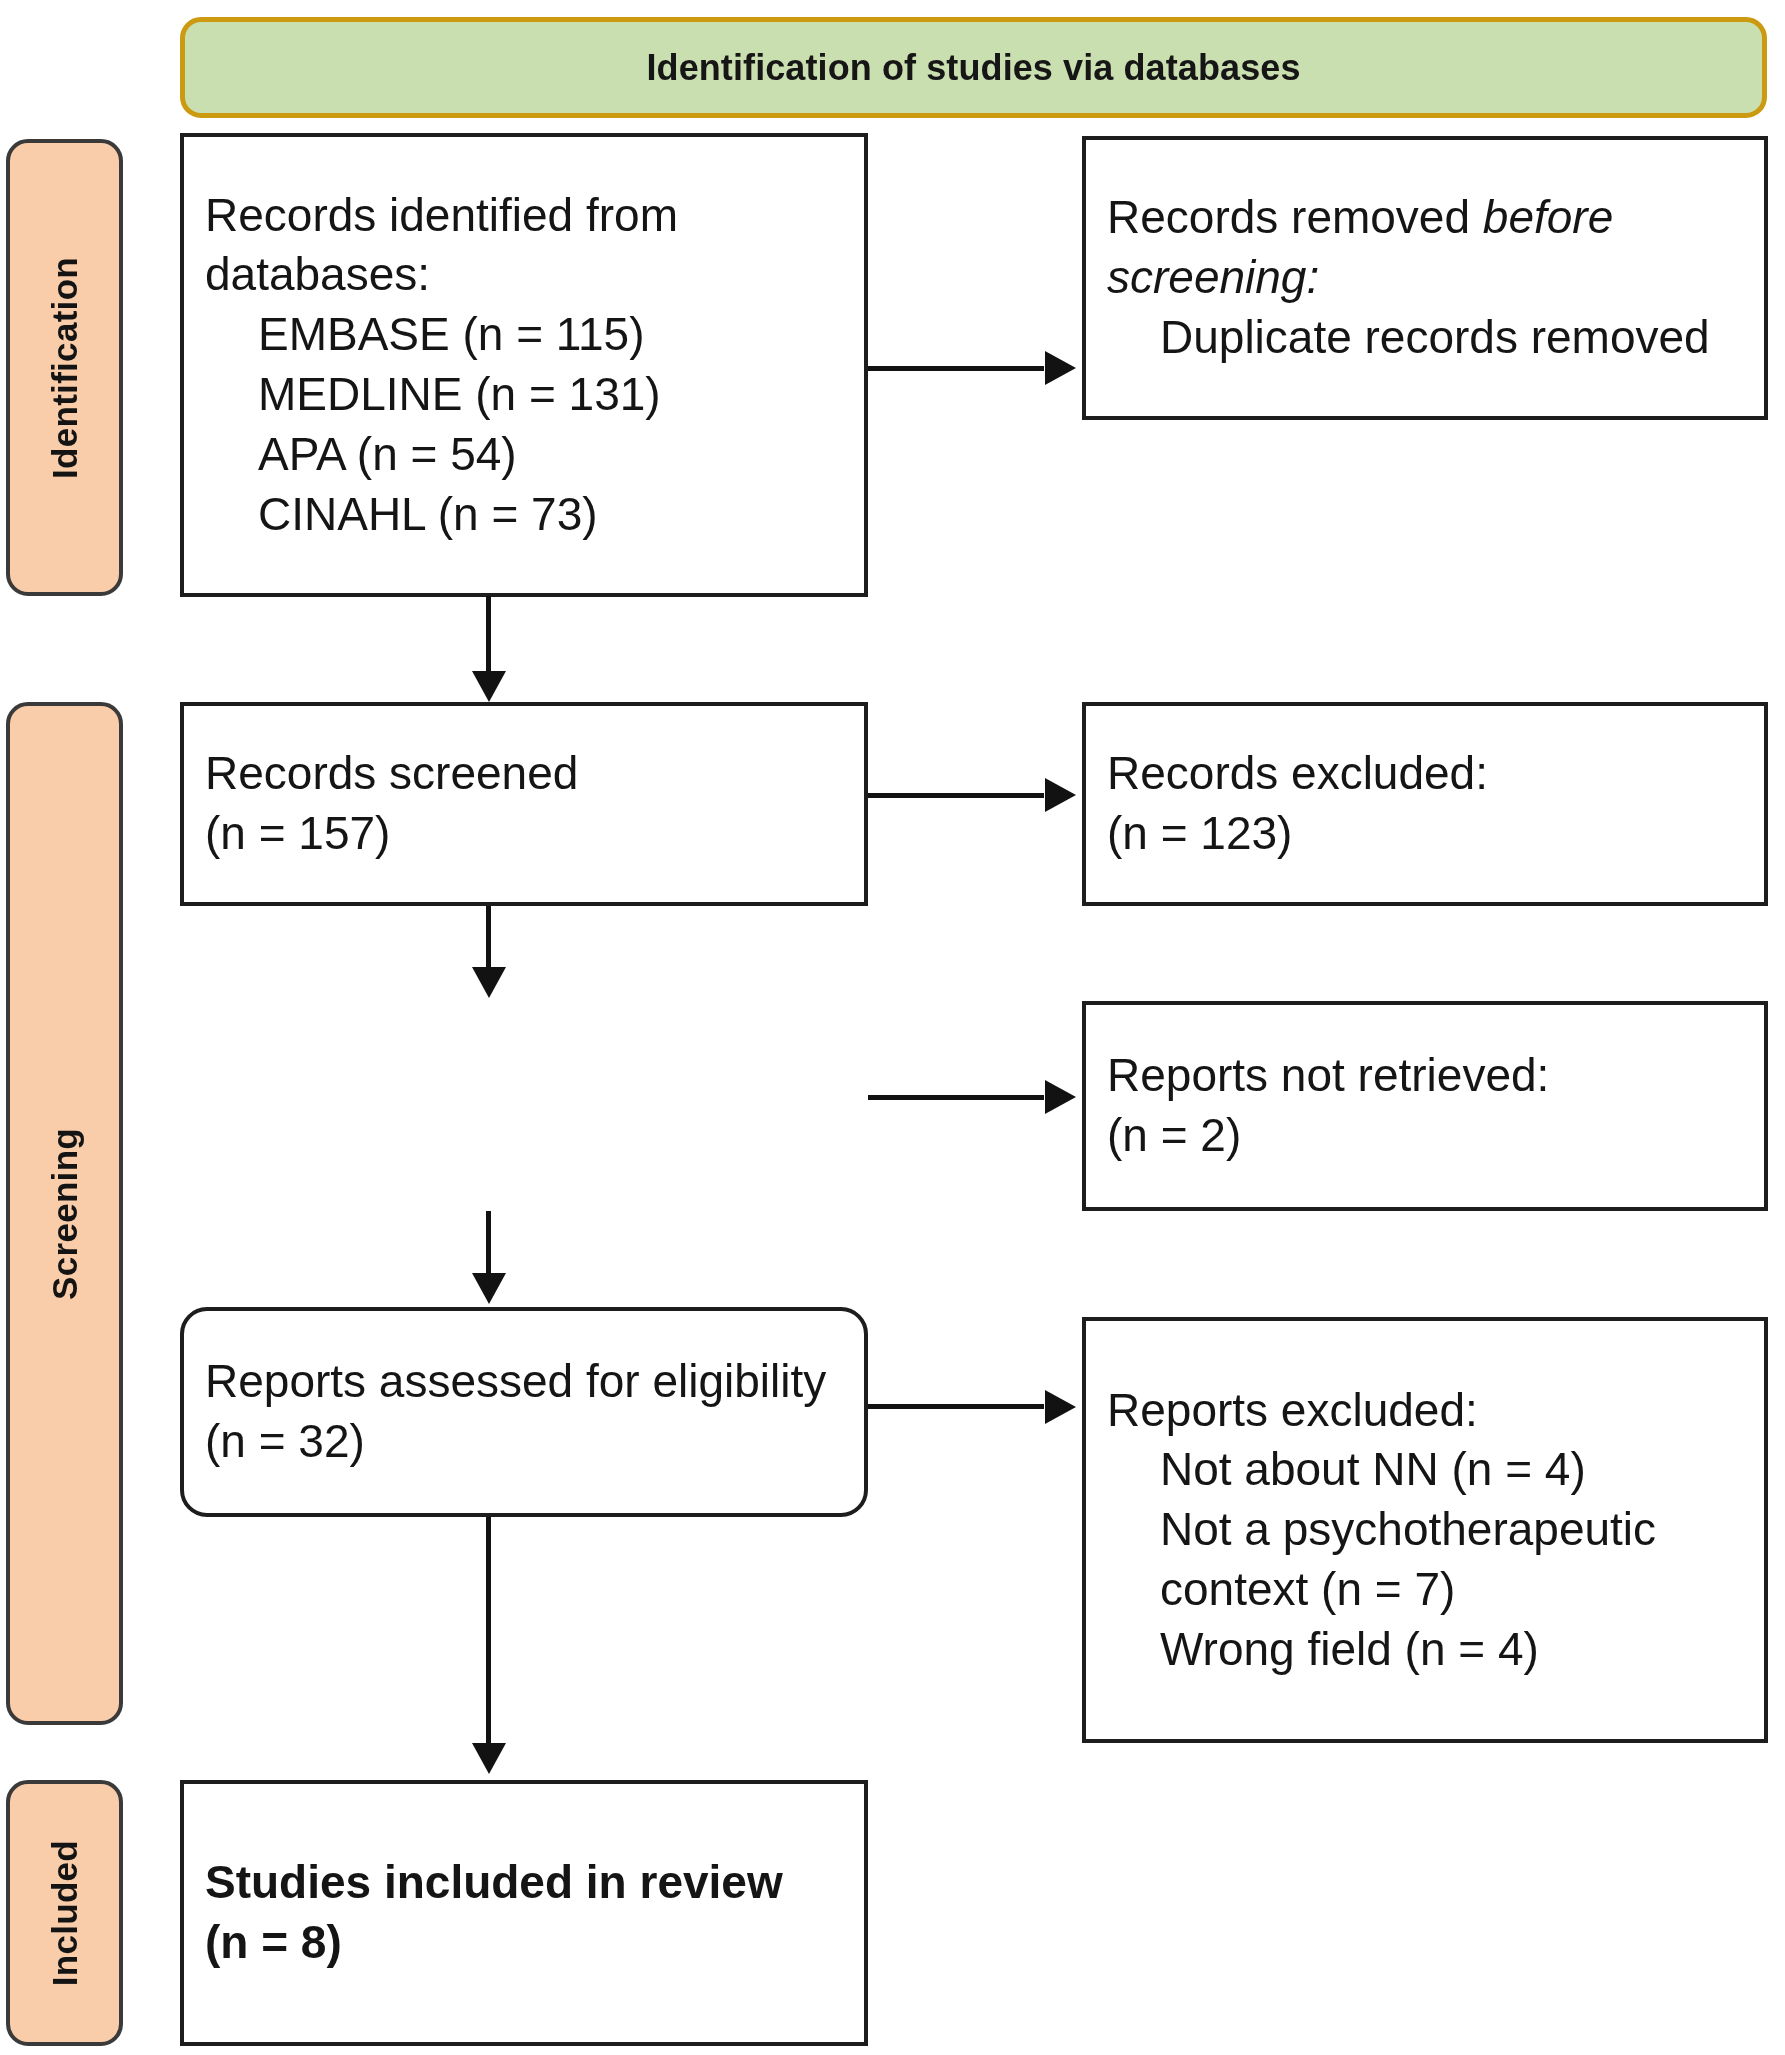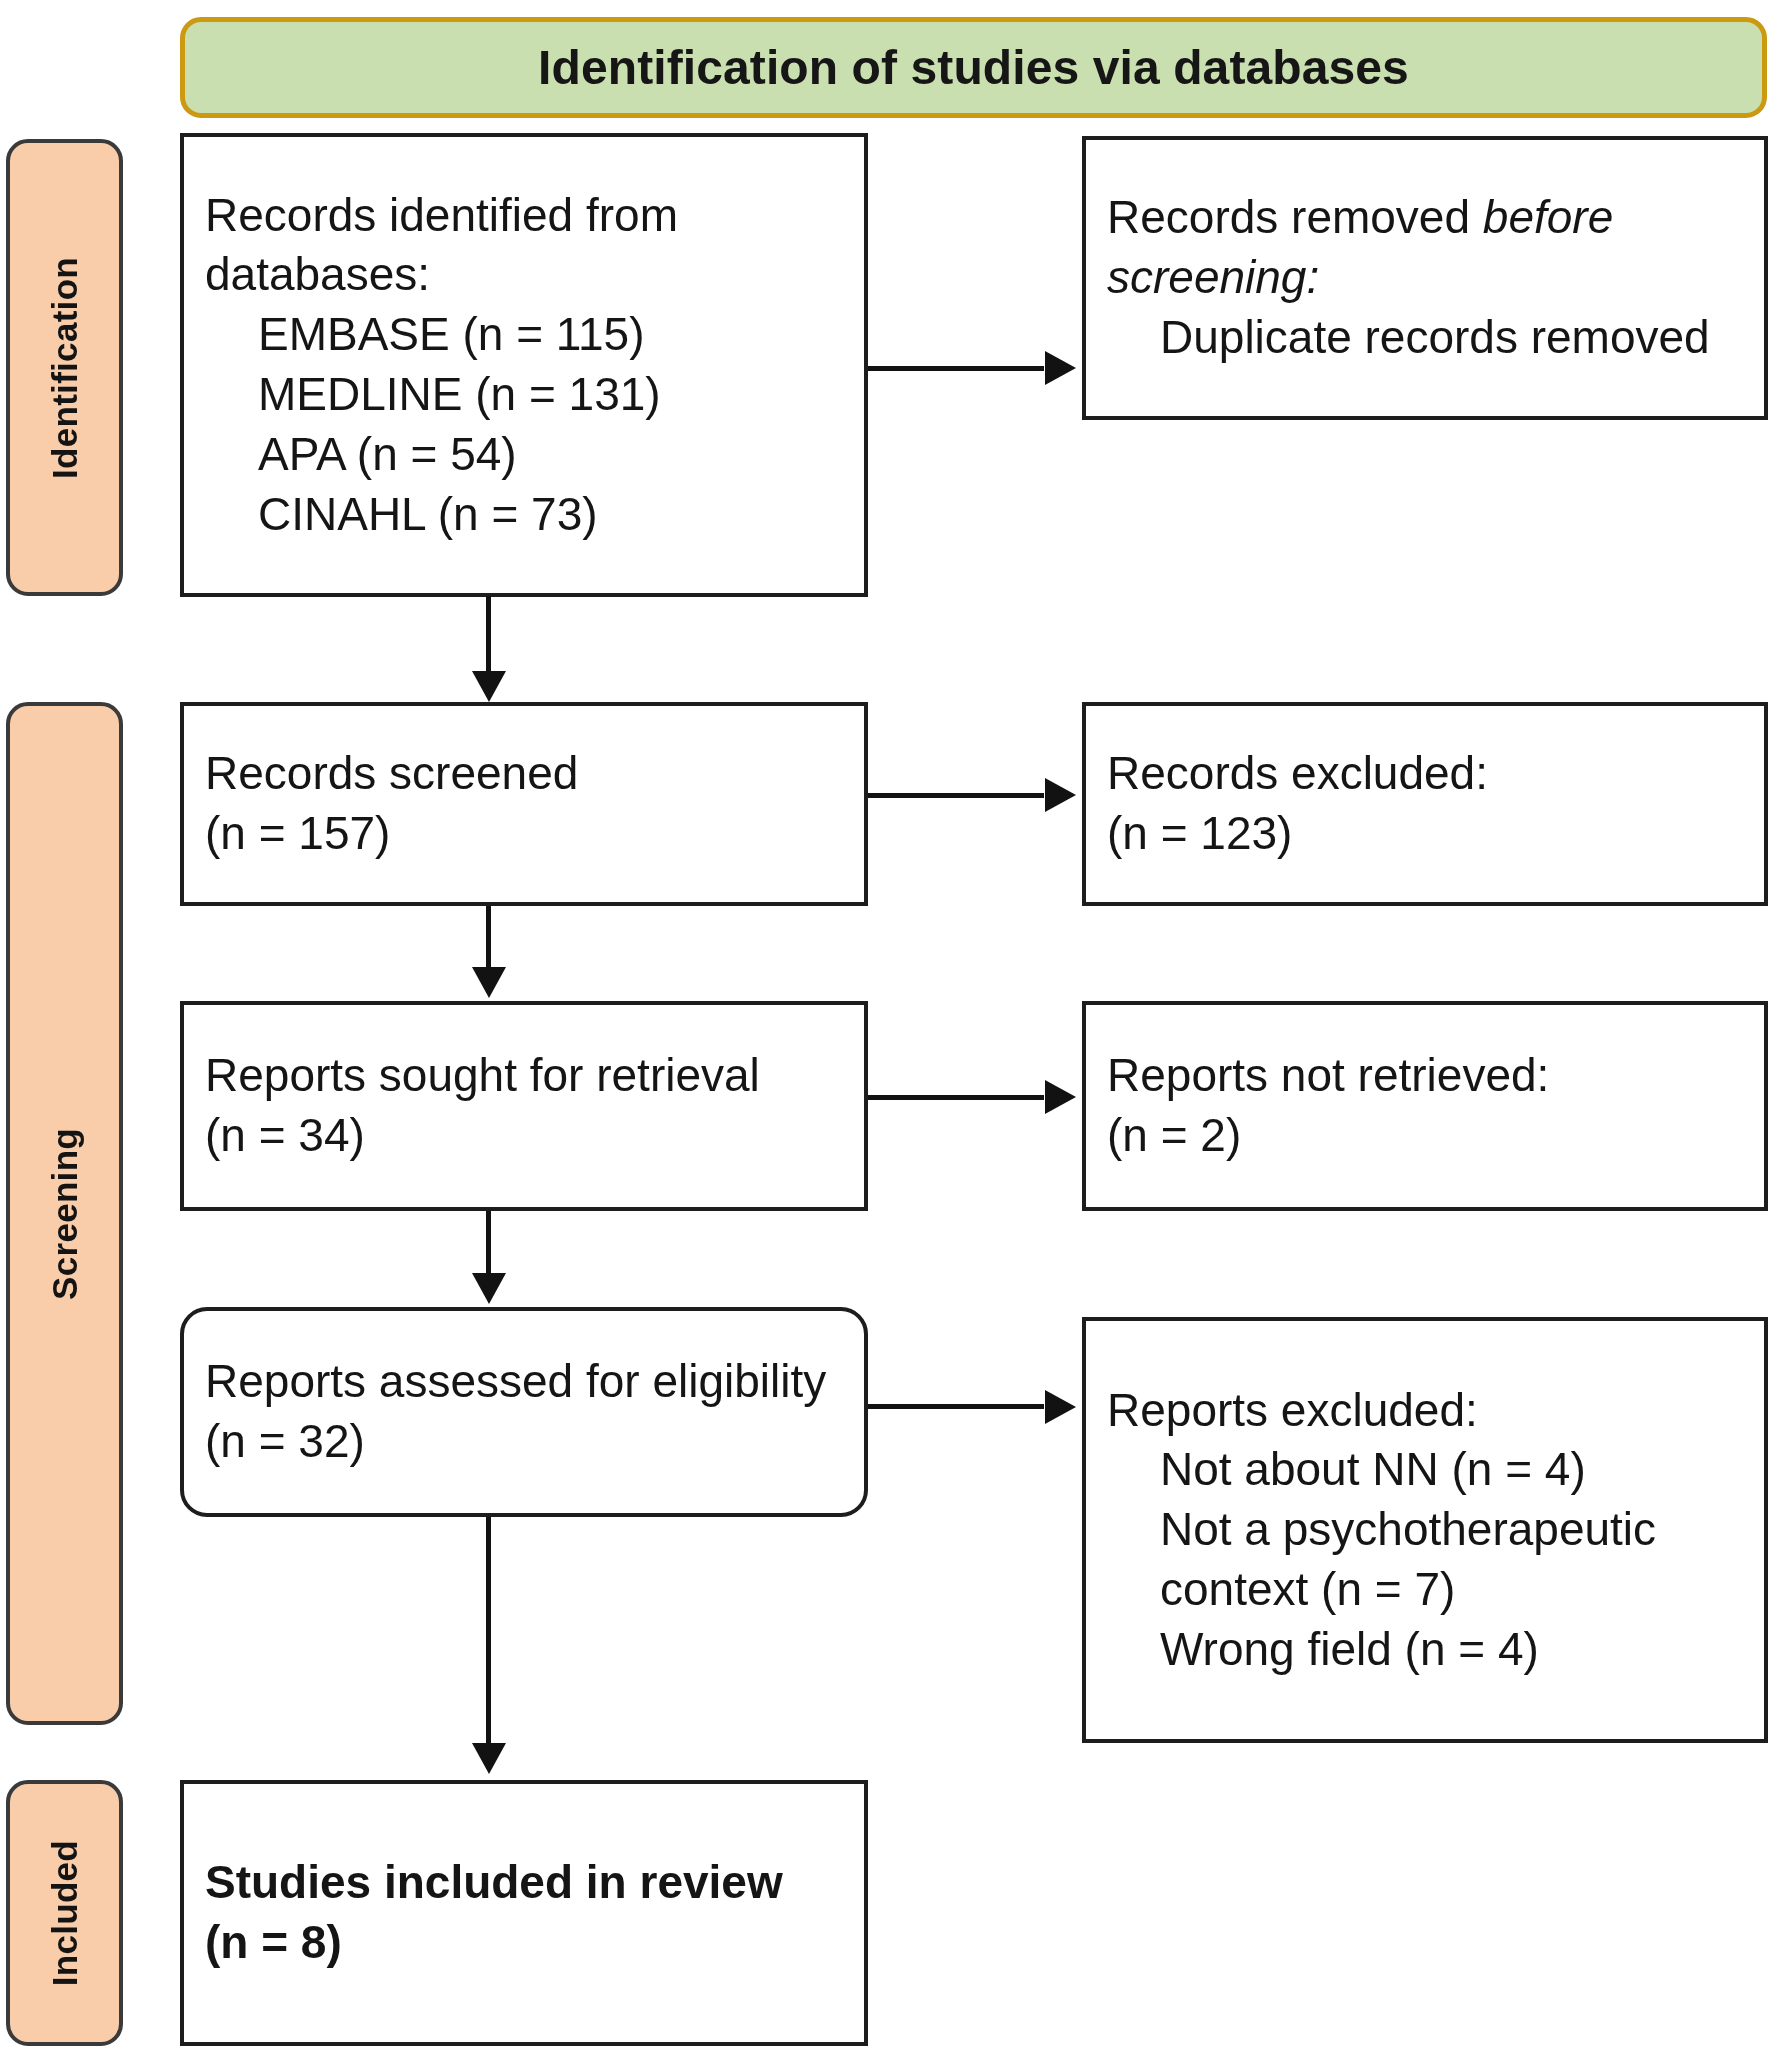--- a/index.html
+++ b/index.html
@@ -27,21 +27,21 @@
     height: 101px;
     box-sizing: border-box;
     background: #c9dfb0;
     border: 5.6px solid #cc9a11;
     border-radius: 21px;
     display: flex;
     align-items: center;
     justify-content: center;
   }
   .banner-text {
-    font-size: 48px;
+    font-size: 36px;
     font-weight: bold;
     color: #161616;
     letter-spacing: 0.1px;
   }
 
   
   .stage {
     position: absolute;
     left: 6.2px;
     width: 117px;
@@ -168,26 +168,20 @@
   <div class="box" style="left:1082px; top:702px; width:686px; height:204px;">
     <div class="box-inner">
       <div class="line">Records excluded:</div>
       <div class="line">(n = 123)</div>
     </div>
   </div>
 
   <div class="v-line" style="left:486px; top:906px; height:65px;"></div>
   <div class="arrow-down" style="left:472px; top:967px;"></div>
 
-  <div class="box" style="left:180px; top:1001px; width:688px; height:210px;">
-    <div class="box-inner">
-      <div class="line">Reports sought for retrieval</div>
-      <div class="line">(n = 34)</div>
-    </div>
-  </div>
 
   <div class="h-line" style="left:868px; top:1095px; width:176px;"></div>
   <div class="arrow-right" style="left:1045px; top:1080px;"></div>
 
   <div class="box" style="left:1082px; top:1001px; width:686px; height:210px;">
     <div class="box-inner">
       <div class="line">Reports not retrieved:</div>
       <div class="line">(n = 2)</div>
     </div>
   </div>

